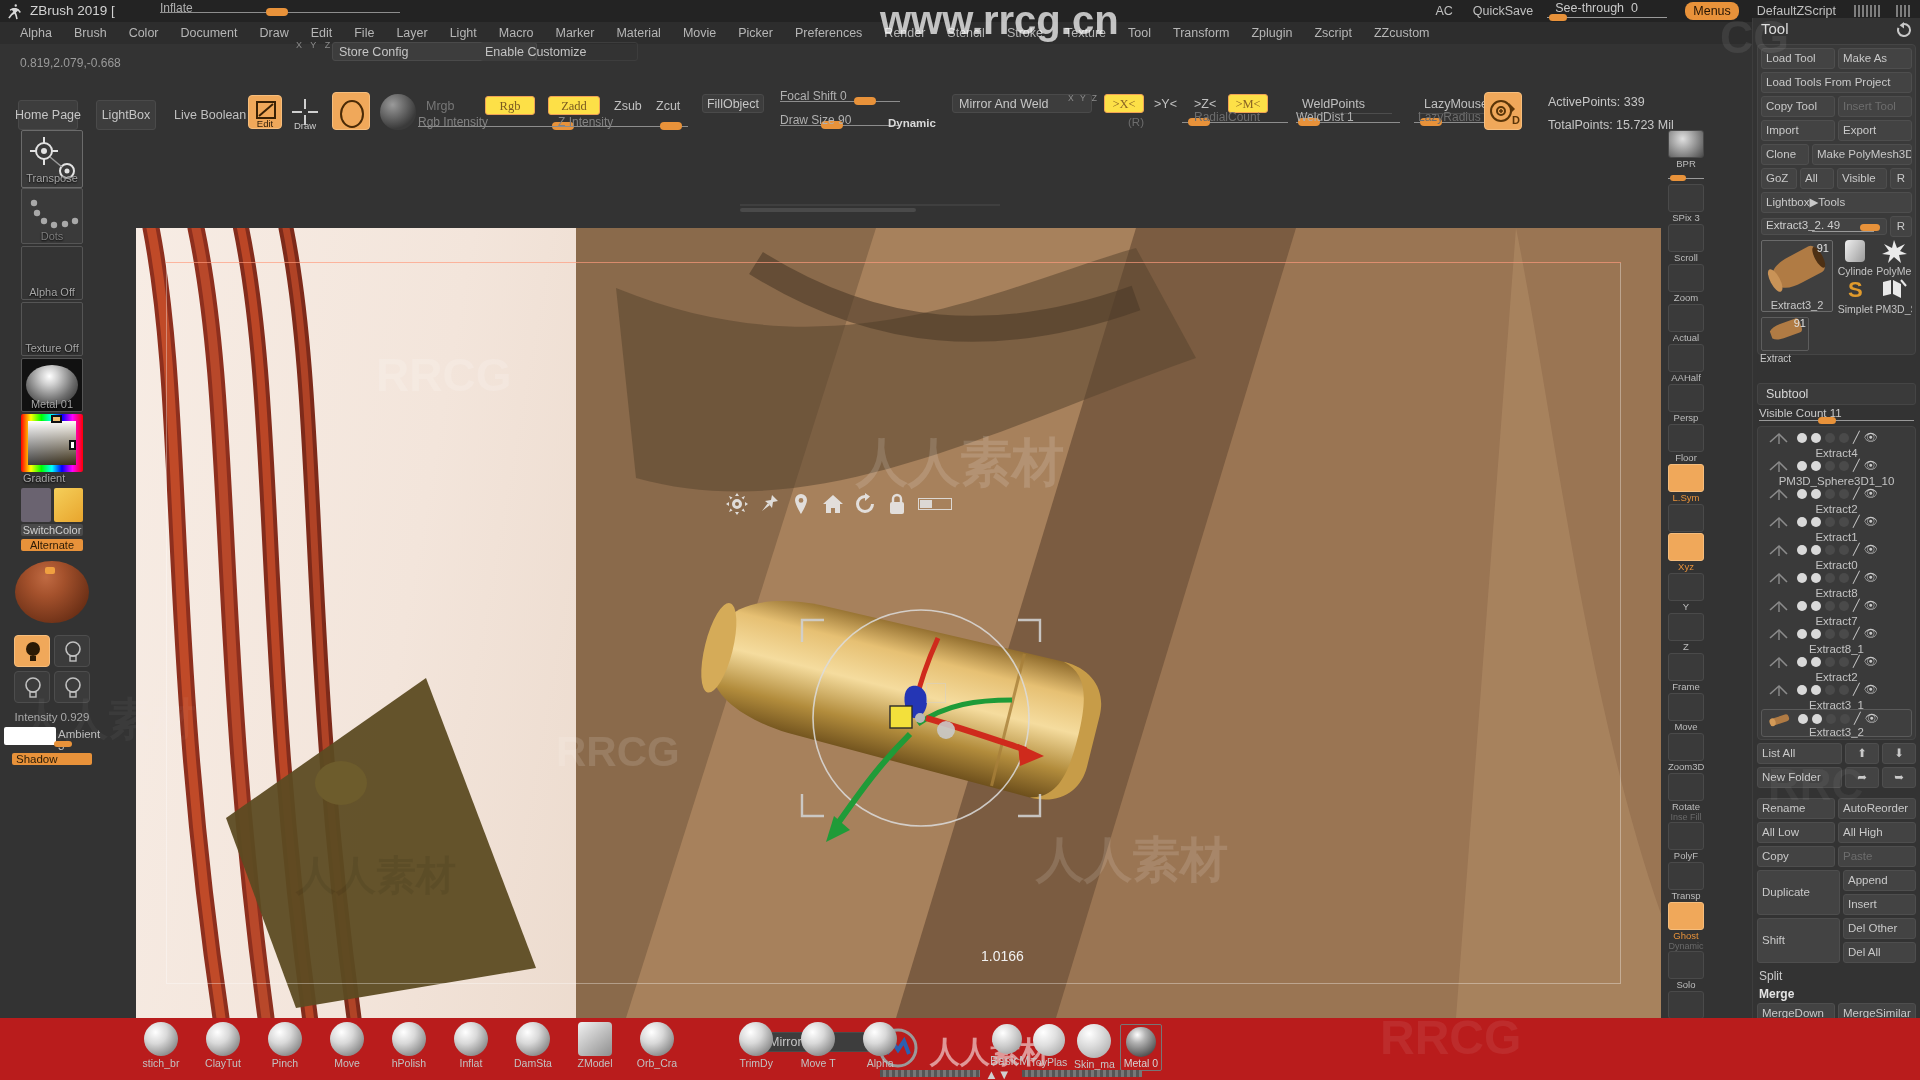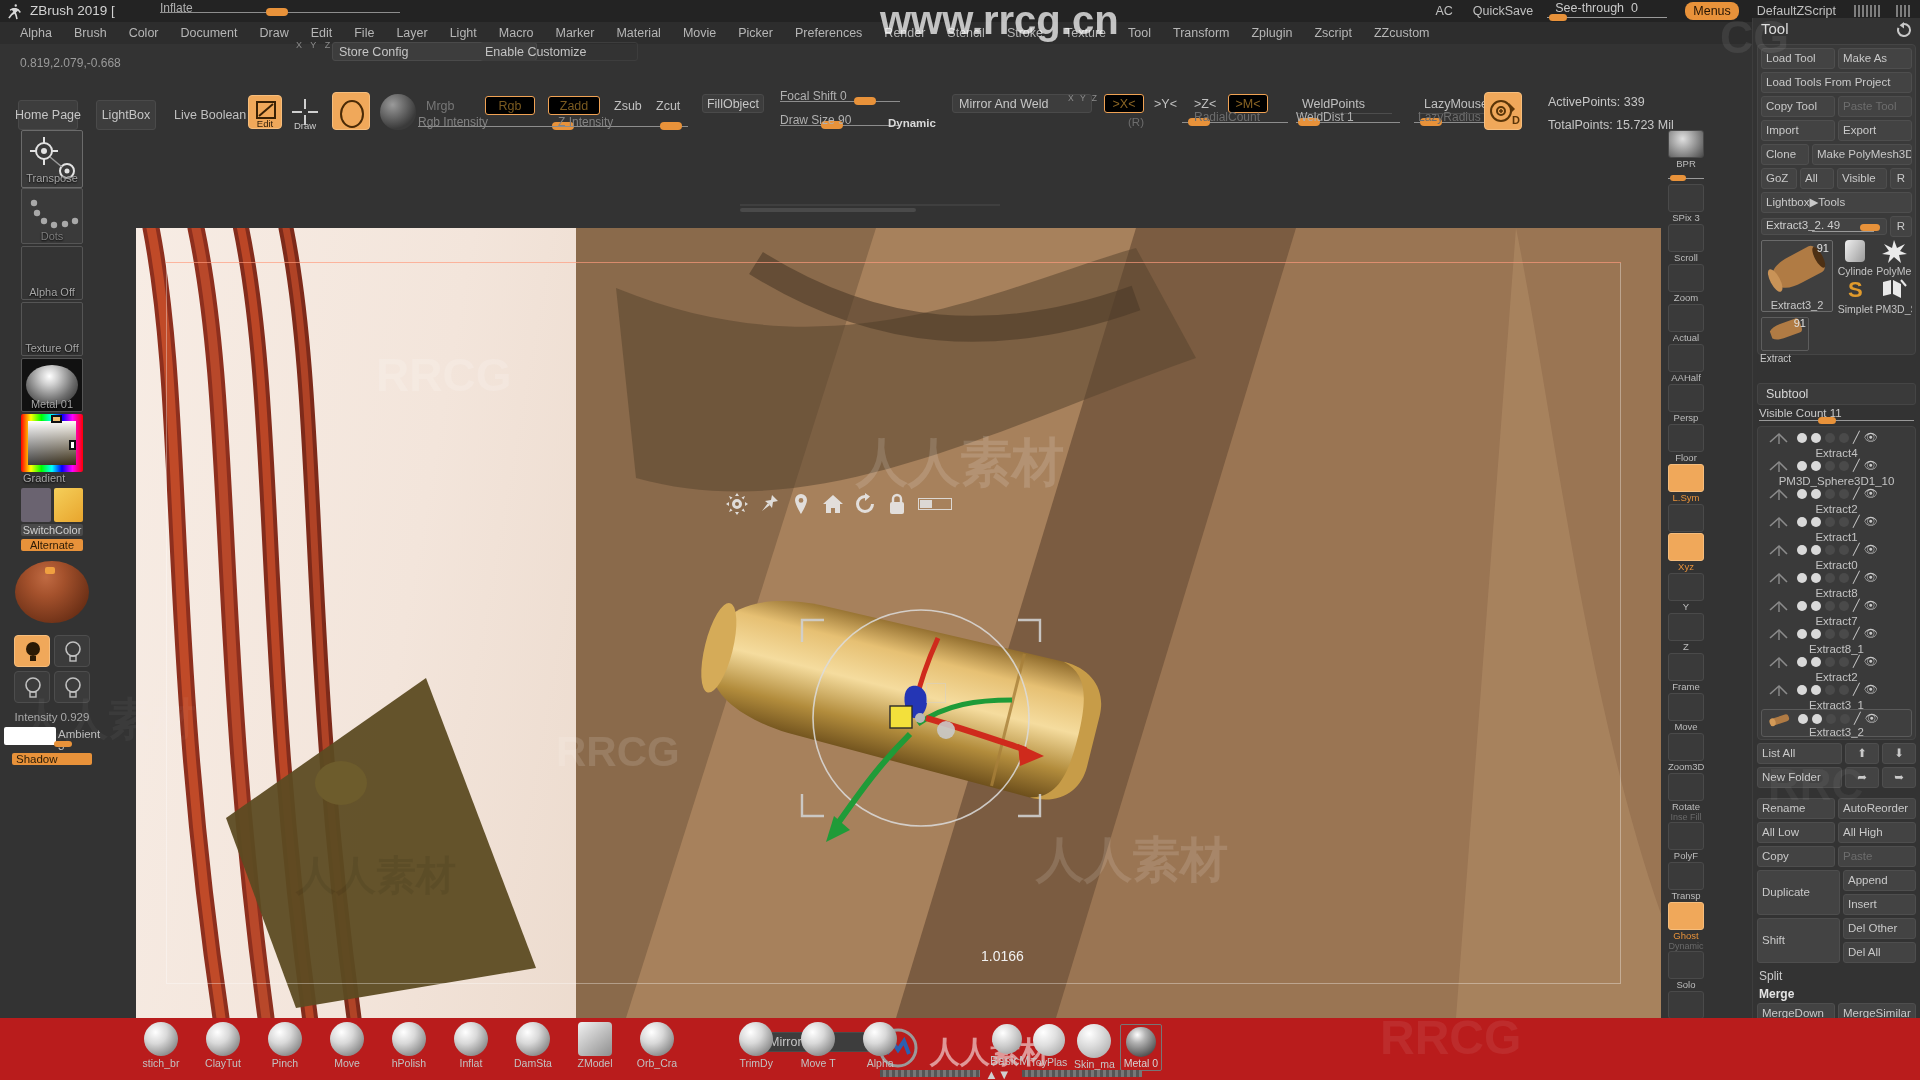--- a/index.html
+++ b/index.html
@@ -11,21 +11,21 @@
     -webkit-font-smoothing:antialiased;
   }
   #app{position:relative;width:1920px;height:1080px;overflow:hidden;background:#333333;}
 
   
   .btn{
     background:#3d3d3d; border:1px solid #4a4a4a; border-radius:3px;
     color:#c6c6c6; padding:2px 6px; line-height:16px; font-size:12.5px;
     display:flex;align-items:center;white-space:nowrap;
   }
-  .btn.on{background:#000000;border-color:#f0a254;color:#2a1b08;}
+  .btn.on{background:#fde047;border-color:#f0a254;color:#2a1b08;font-family:Liberation Serif, serif;}
   .flatbtn{color:#c0c0c0;padding:2px 6px;font-size:12.5px;white-space:nowrap;}
   .slider{position:relative;height:14px;}
   .slider .track{position:absolute;left:0;right:0;top:9px;height:1px;background:#8d8d8d;}
   .slider .knob{position:absolute;top:5px;width:22px;height:8px;border-radius:5px;background:#e8923a;}
   .slider .lbl{position:relative;font-size:12px;color:#b0b0b0;white-space:nowrap;}
 
   
   #titlebar{position:absolute;left:0;top:0;width:1920px;height:22px;background:#232323;}
   #zlogo{position:absolute;left:6px;top:2px;width:18px;height:18px;}
   #apptitle{position:absolute;left:30px;top:3px;font-size:13.5px;color:#d2d2d2;}
@@ -611,21 +611,21 @@
     <div class="group">
       <div class="grow">
         <div class="gbtn">Load Tool</div>
         <div class="gbtn">Make As</div>
       </div>
       <div class="grow">
           <div class="gbtn">Load Tools From Project</div>
         </div>
       <div class="grow">
         <div class="gbtn">Copy Tool</div>
-        <div class="gbtn dim">Paste Tool</div>
+        <div class="gbtn dim">Insert Tool</div>
       </div>
       <div class="grow">
         <div class="gbtn">Import</div>
         <div class="gbtn">Export</div>
       </div>
       <div class="grow">
         <div class="gbtn" style="flex:0 0 48px">Clone</div>
         <div class="gbtn">Make PolyMesh3D</div>
       </div>
       <div class="grow">

